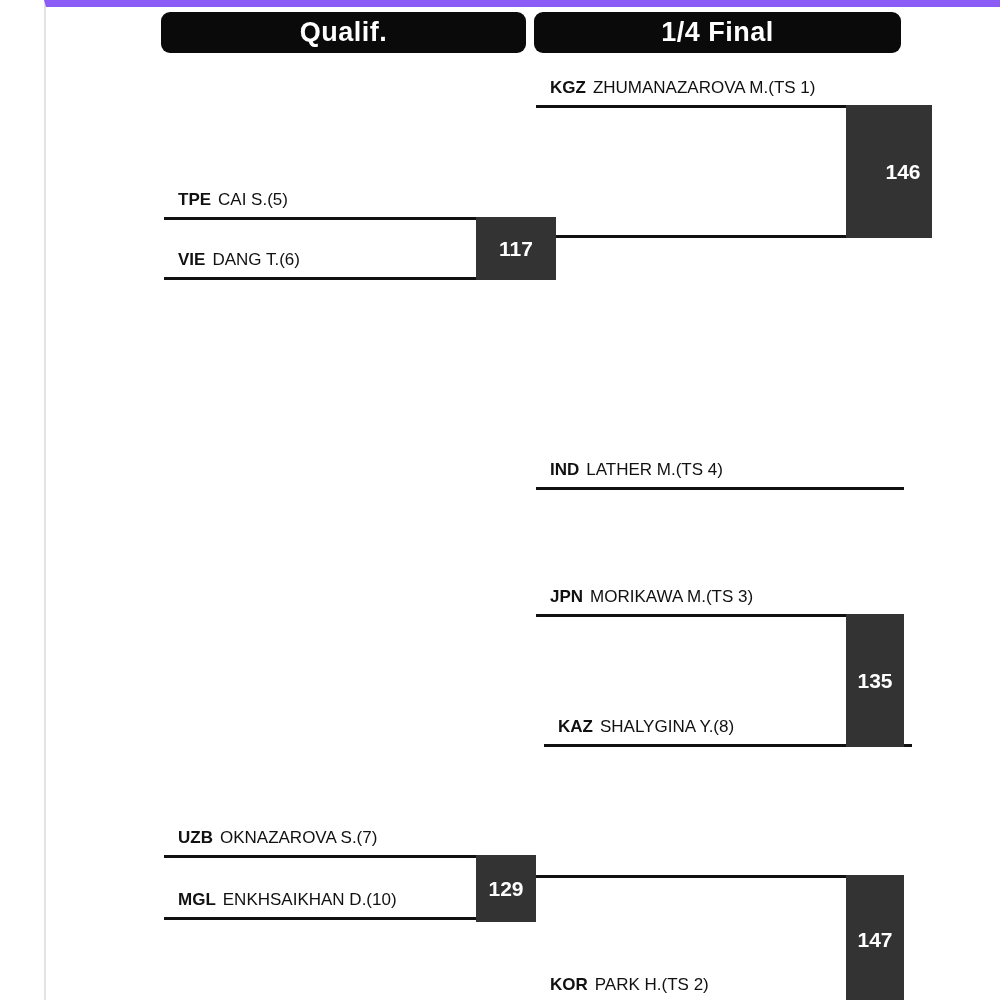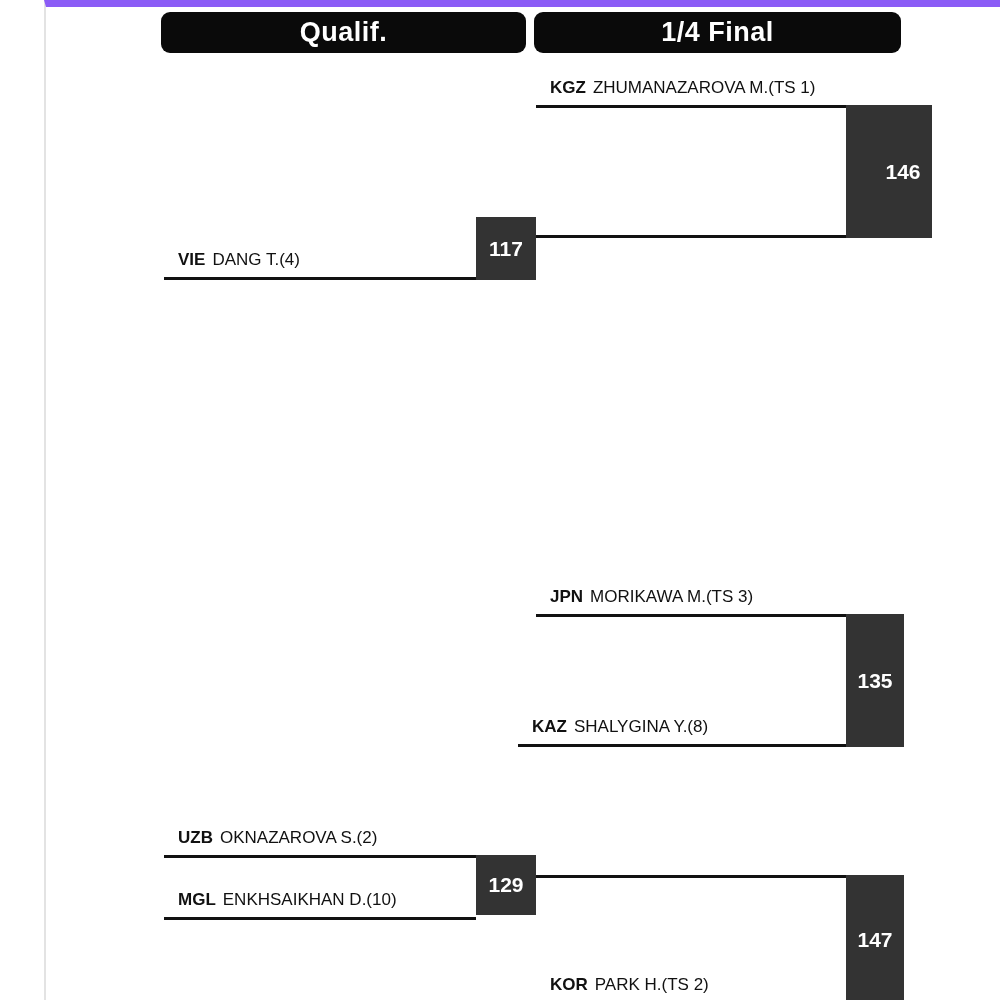--- a/index.html
+++ b/index.html
@@ -71,51 +71,61 @@
   <div class="round-header" style="left:488px; width:367px;">1/4 Final</div>
 
   <div class="slot" style="left:490px; top:58px; width:368px;">
     <div class="team-label">
       <span class="country">KGZ</span><span class="player">ZHUMANAZAROVA M.(TS 1)</span>
     </div>
   </div>
   <div class="slot" style="left:490px; top:188px; width:368px;"></div>
   <div class="score-box" style="left:800px; top:98px; width:58px; height:133px;padding-left:28px;">146</div>
 
+  <div class="slot" style="left:118px; top:170px; width:312px;">
+    <div class="team-label">
+      <span class="country">TPE</span><span class="player">CAI S.(5)</span>
+    </div>
+  </div>
   <div class="slot" style="left:118px; top:230px; width:312px;">
     <div class="team-label">
-      <span class="country">VIE</span><span class="player">DANG T.(4)</span>
+      <span class="country">VIE</span><span class="player">DANG T.(6)</span>
     </div>
   </div>
-  <div class="score-box" style="left:430px; top:210px; width:60px; height:63px;">117</div>
+  <div class="score-box" style="left:430px; top:210px; width:80px; height:63px;">117</div>
 
+  <div class="slot" style="left:490px; top:440px; width:368px;">
+    <div class="team-label">
+      <span class="country">IND</span><span class="player">LATHER M.(TS 4)</span>
+    </div>
+  </div>
 
   <div class="slot" style="left:490px; top:567px; width:368px;">
     <div class="team-label">
       <span class="country">JPN</span><span class="player">MORIKAWA M.(TS 3)</span>
     </div>
   </div>
-  <div class="slot" style="left:472px; top:697px; width:368px;">
+  <div class="slot" style="left:498px; top:697px; width:368px;">
     <div class="team-label">
       <span class="country">KAZ</span><span class="player">SHALYGINA Y.(8)</span>
     </div>
   </div>
   <div class="score-box" style="left:800px; top:607px; width:58px; height:133px;">135</div>
 
   <div class="slot" style="left:118px; top:808px; width:312px;">
     <div class="team-label">
-      <span class="country">UZB</span><span class="player">OKNAZAROVA S.(2)</span>
+      <span class="country">UZB</span><span class="player">OKNAZAROVA S.(7)</span>
     </div>
   </div>
   <div class="slot" style="left:118px; top:870px; width:312px;">
     <div class="team-label">
       <span class="country">MGL</span><span class="player">ENKHSAIKHAN D.(10)</span>
     </div>
   </div>
-  <div class="score-box" style="left:430px; top:848px; width:60px; height:60px;">129</div>
+  <div class="score-box" style="left:430px; top:848px; width:60px; height:67px;">129</div>
 
   <div class="slot" style="left:490px; top:828px; width:368px;"></div>
   <div class="slot" style="left:490px; top:955px; width:368px;">
     <div class="team-label">
       <span class="country">KOR</span><span class="player">PARK H.(TS 2)</span>
     </div>
   </div>
   <div class="score-box" style="left:800px; top:868px; width:58px; height:130px;">147</div>
 
 </div>

